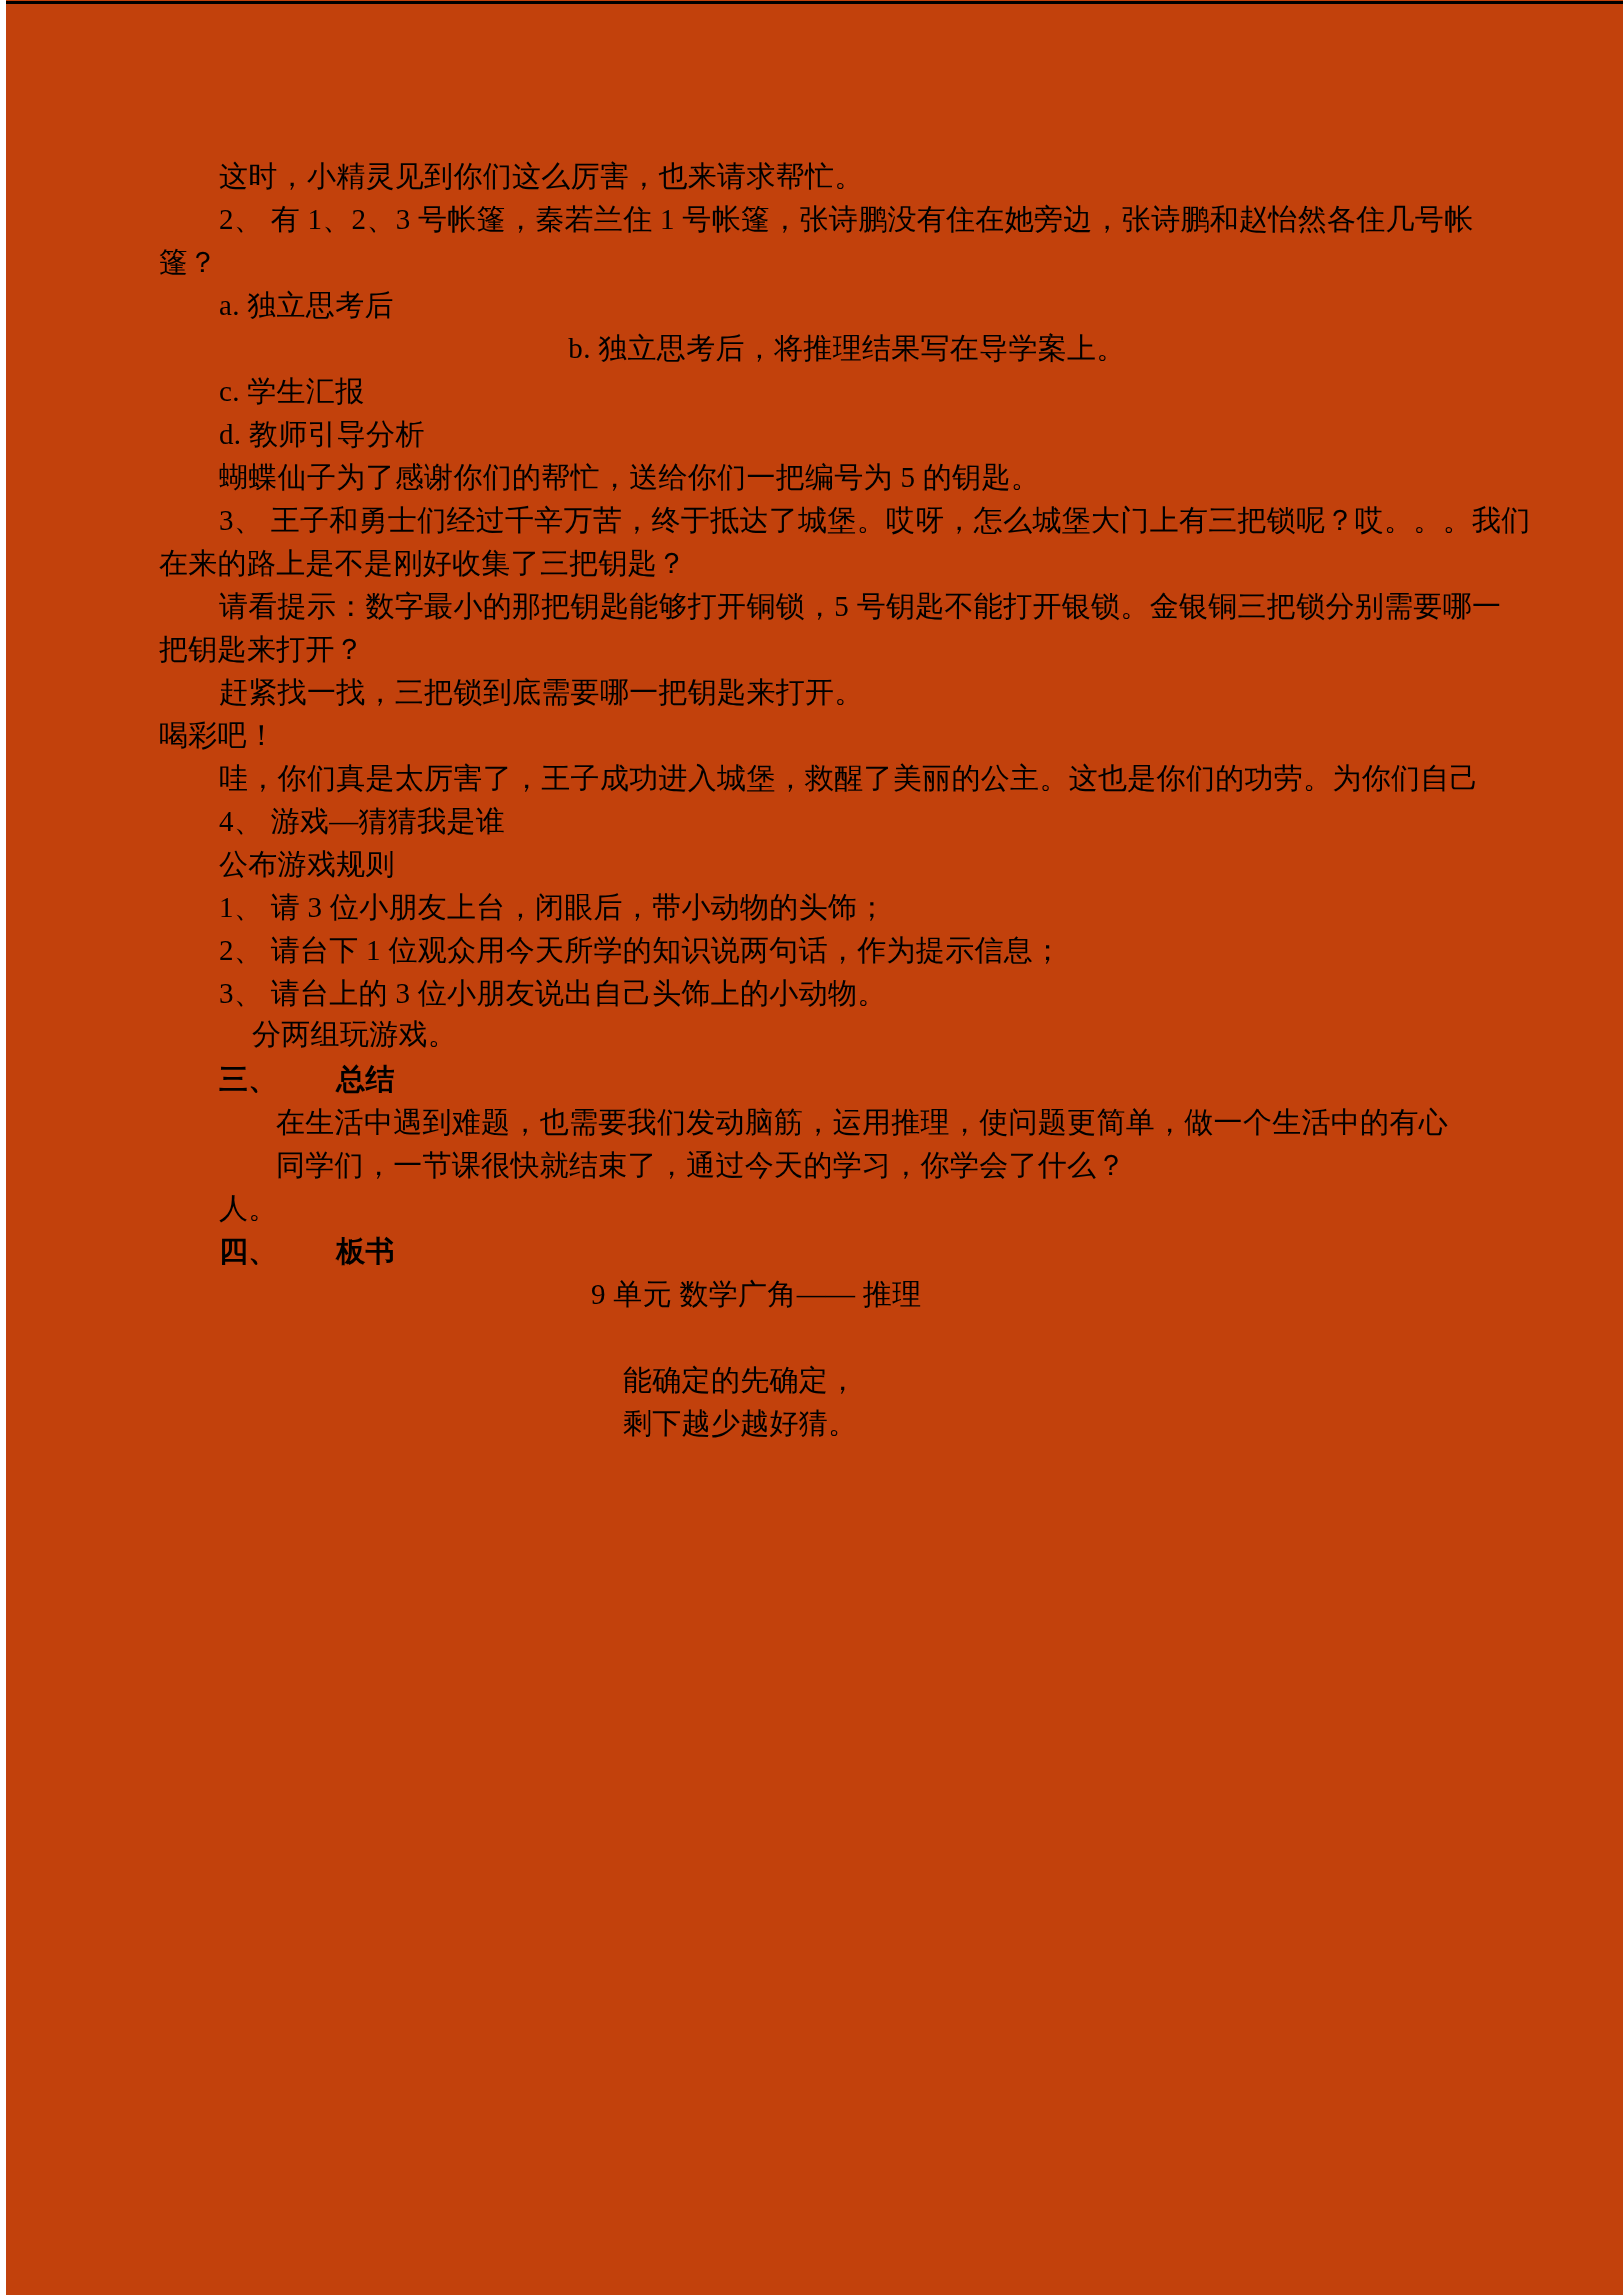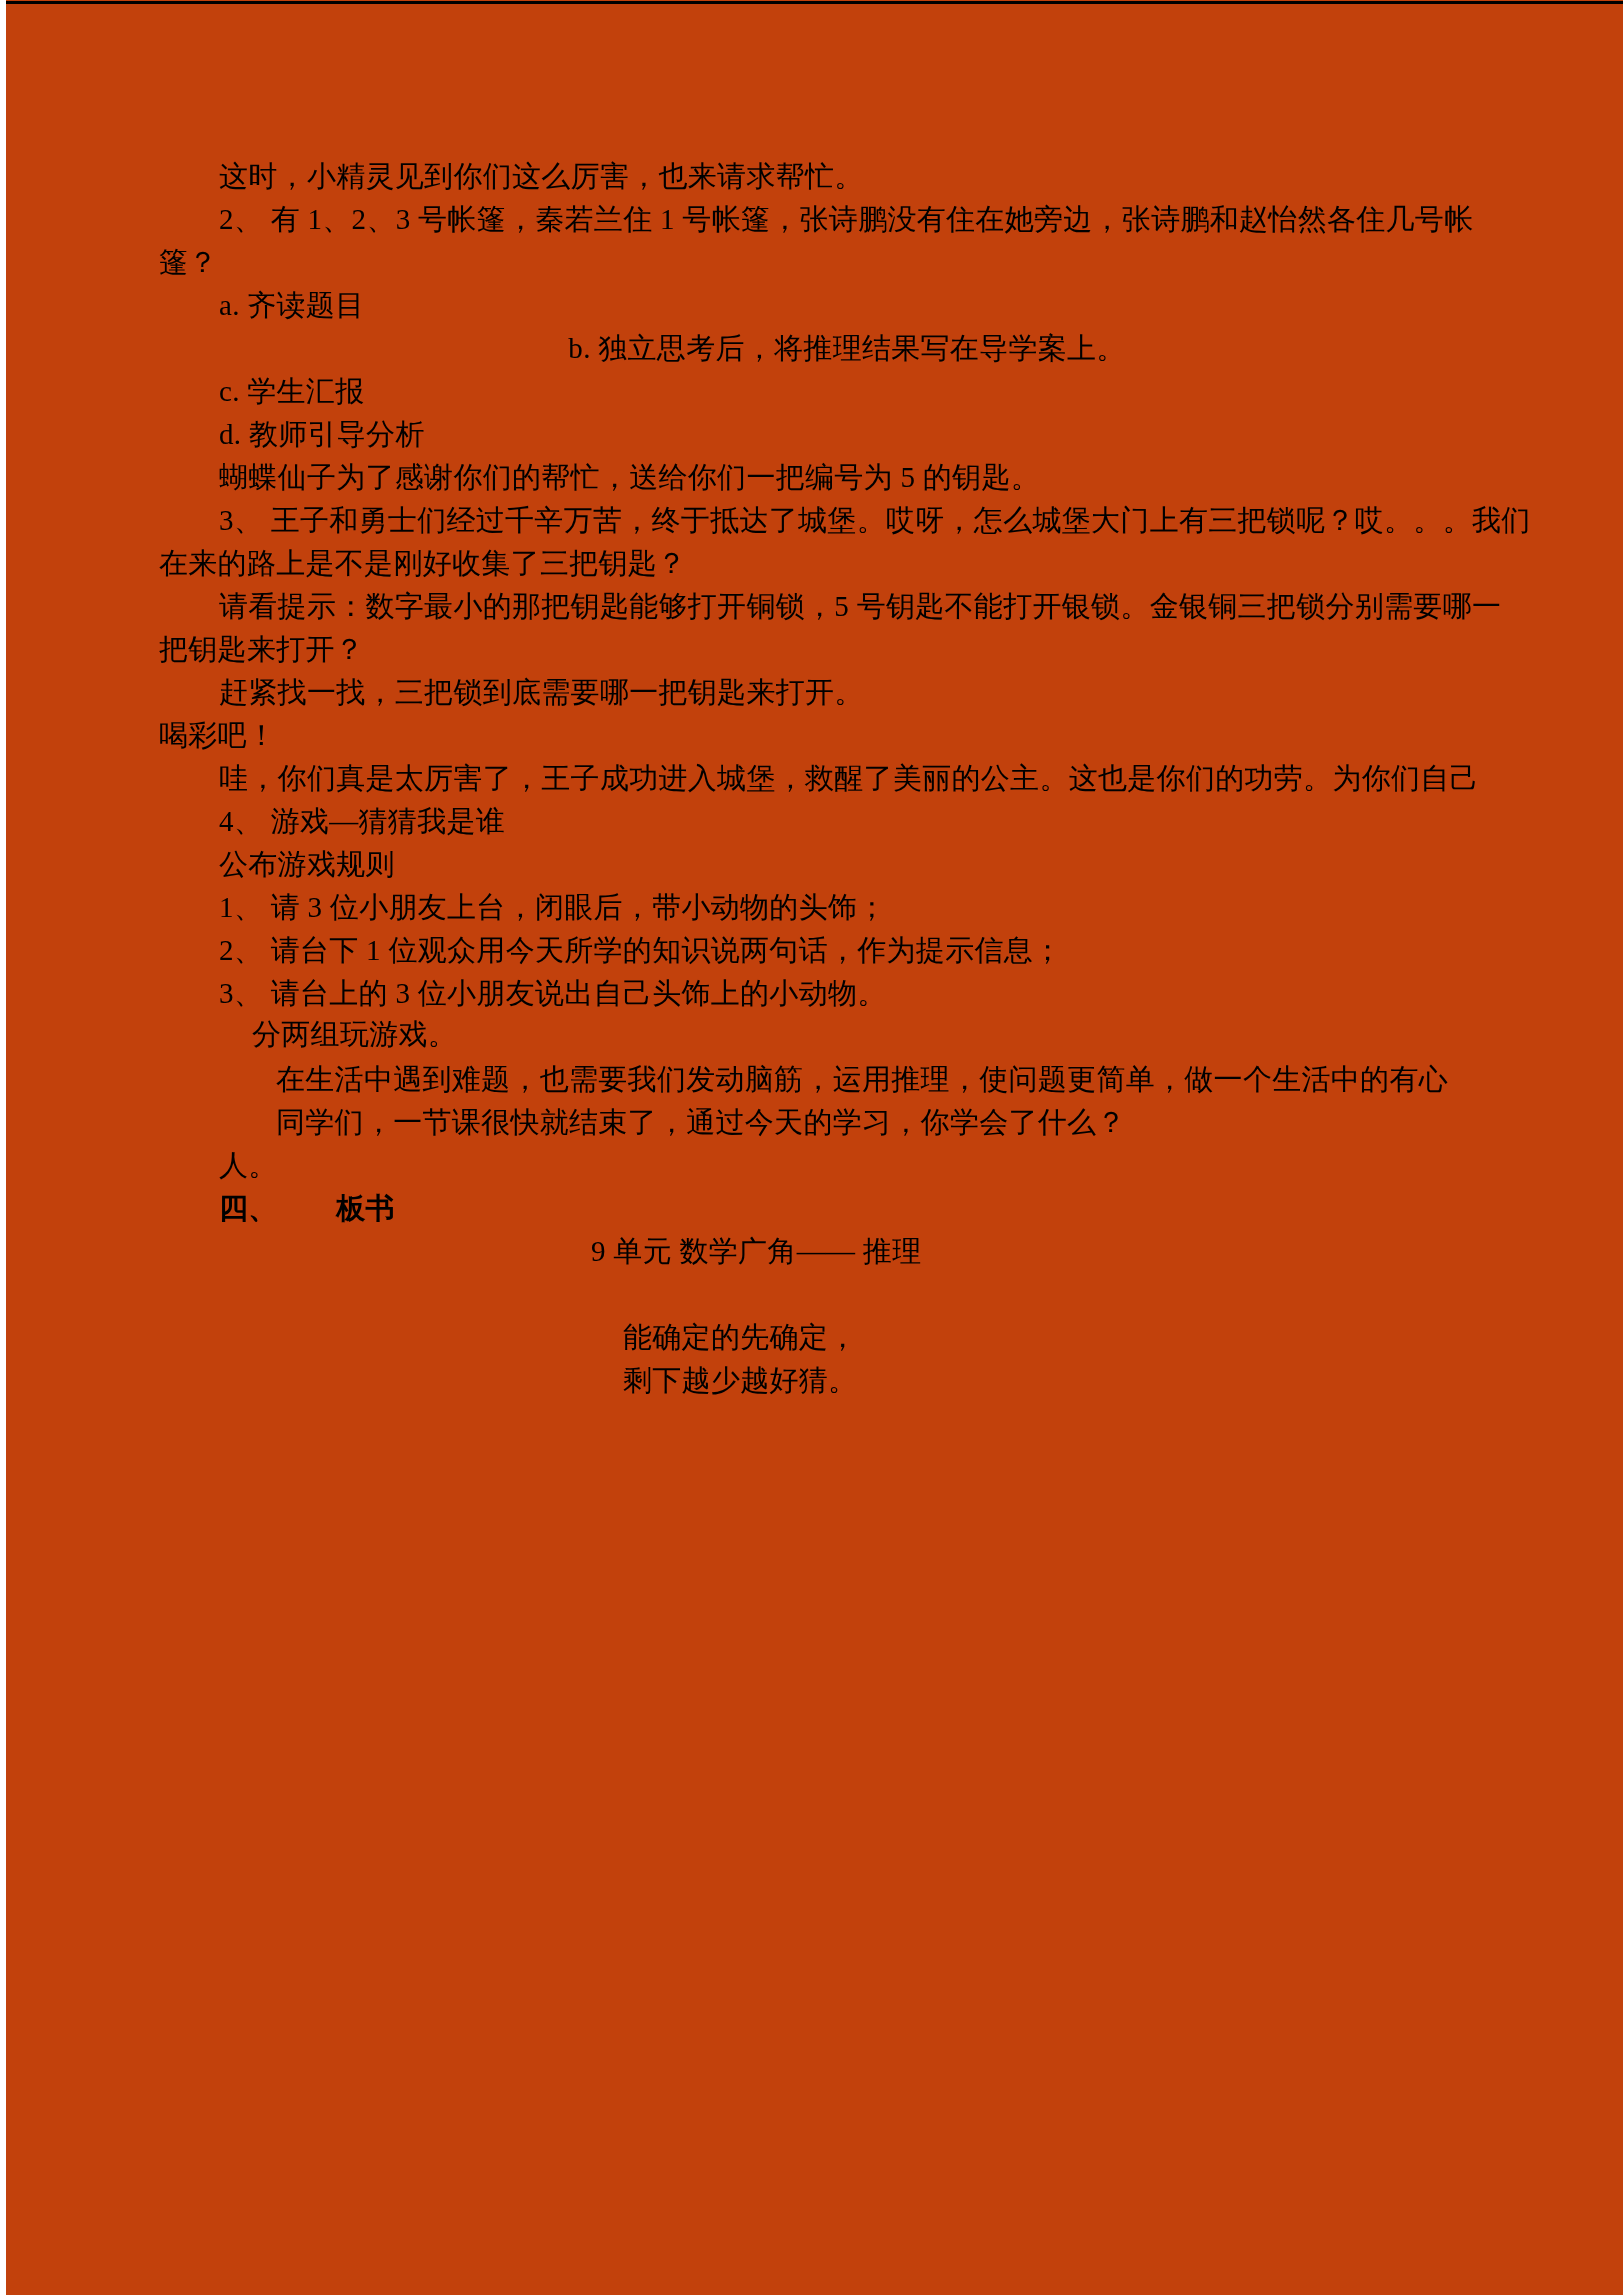--- a/index.html
+++ b/index.html
@@ -58,38 +58,39 @@
 </head>
 <body>
 
 <div id="page" style="background: #c2410c; color: rgb(0, 0, 0); margin-left: 6px;">
   <div id="top-bar" style="background: rgb(0, 0, 0);"></div>
   <div id="right-line" style="background: rgb(0, 0, 0);"></div>
   <div id="content">
       <div class="line indent">这时，小精灵见到你们这么厉害，也来请求帮忙。</div>
       <div class="line indent">2、 有 1、2、3 号帐篷，秦若兰住 1 号帐篷，张诗鹏没有住在她旁边，张诗鹏和赵怡然各住几号帐</div>
       <div class="line flush">篷？</div>
-      <div class="line indent">a. 齐读题目</div>
+      <div class="line indent">a. 独立思考后</div>
       <div class="line indent-b">b. 独立思考后，将推理结果写在导学案上。</div>
       <div class="line indent">c. 学生汇报</div>
       <div class="line indent">d. 教师引导分析</div>
       <div class="line indent">蝴蝶仙子为了感谢你们的帮忙，送给你们一把编号为 5 的钥匙。</div>
       <div class="line indent">3、 王子和勇士们经过千辛万苦，终于抵达了城堡。哎呀，怎么城堡大门上有三把锁呢？哎。。。我们</div>
       <div class="line flush">在来的路上是不是刚好收集了三把钥匙？</div>
       <div class="line indent">请看提示：数字最小的那把钥匙能够打开铜锁，5 号钥匙不能打开银锁。金银铜三把锁分别需要哪一</div>
       <div class="line flush">把钥匙来打开？</div>
       <div class="line indent">赶紧找一找，三把锁到底需要哪一把钥匙来打开。</div>
       <div class="line flush">喝彩吧！</div>
       <div class="line indent">哇，你们真是太厉害了，王子成功进入城堡，救醒了美丽的公主。这也是你们的功劳。为你们自己</div>
       <div class="line indent">4、 游戏—猜猜我是谁</div>
       <div class="line indent">公布游戏规则</div>
       <div class="line indent">1、 请 3 位小朋友上台，闭眼后，带小动物的头饰；</div>
       <div class="line indent">2、 请台下 1 位观众用今天所学的知识说两句话，作为提示信息；</div>
       <div class="line indent">3、 请台上的 3 位小朋友说出自己头饰上的小动物。</div>
       <div class="line indent-deep">分两组玩游戏。</div>
+      <div class="line heading">三、　　总结</div>
       <div class="line indent-sum">在生活中遇到难题，也需要我们发动脑筋，运用推理，使问题更简单，做一个生活中的有心</div>
       <div class="line indent-sum">同学们，一节课很快就结束了，通过今天的学习，你学会了什么？</div>
       <div class="line indent">人。</div>
       <div class="line heading">四、　　板书</div>
       <div class="line board-title">9 单元 数学广角—— 推理</div>
       <div class="line blank"></div>
       <div class="line poem">能确定的先确定，</div>
       <div class="line poem">剩下越少越好猜。</div>
     </div>
 </div>

